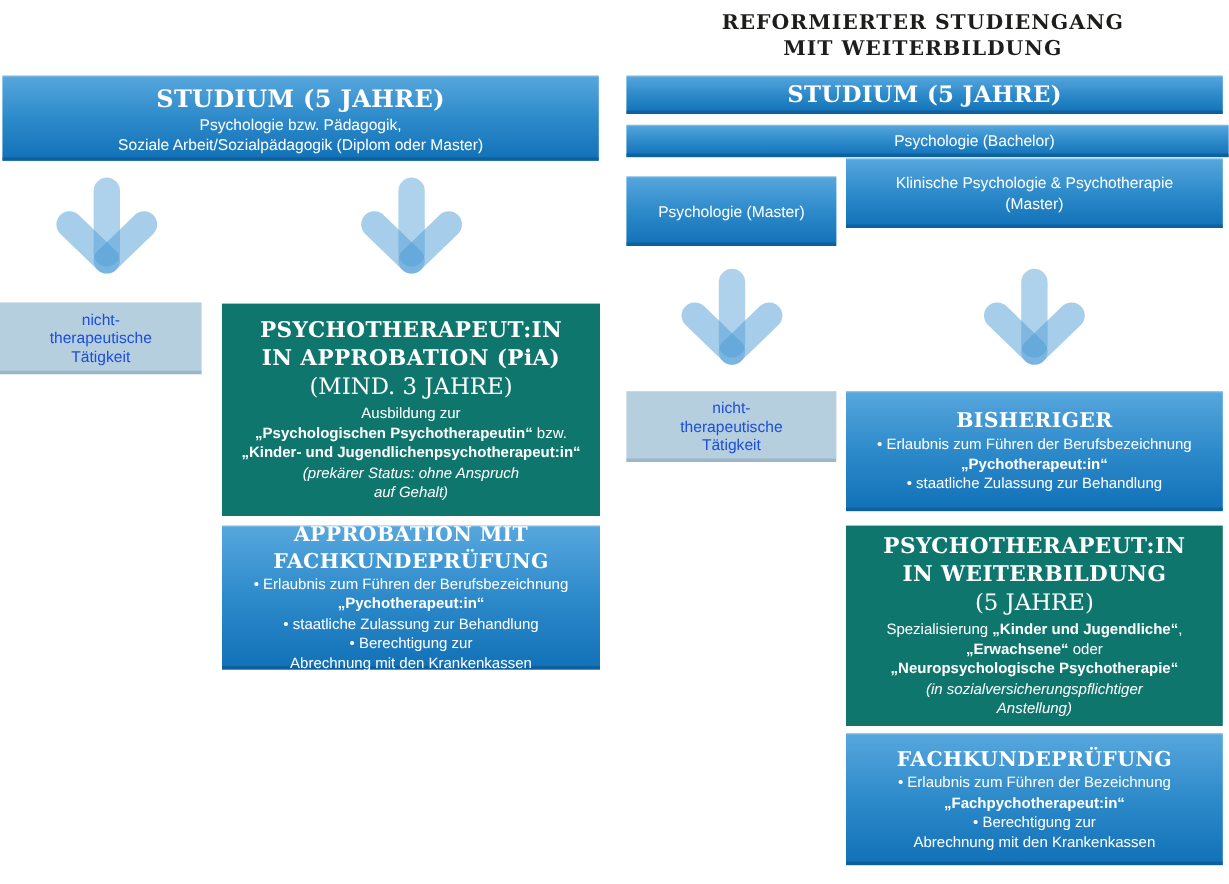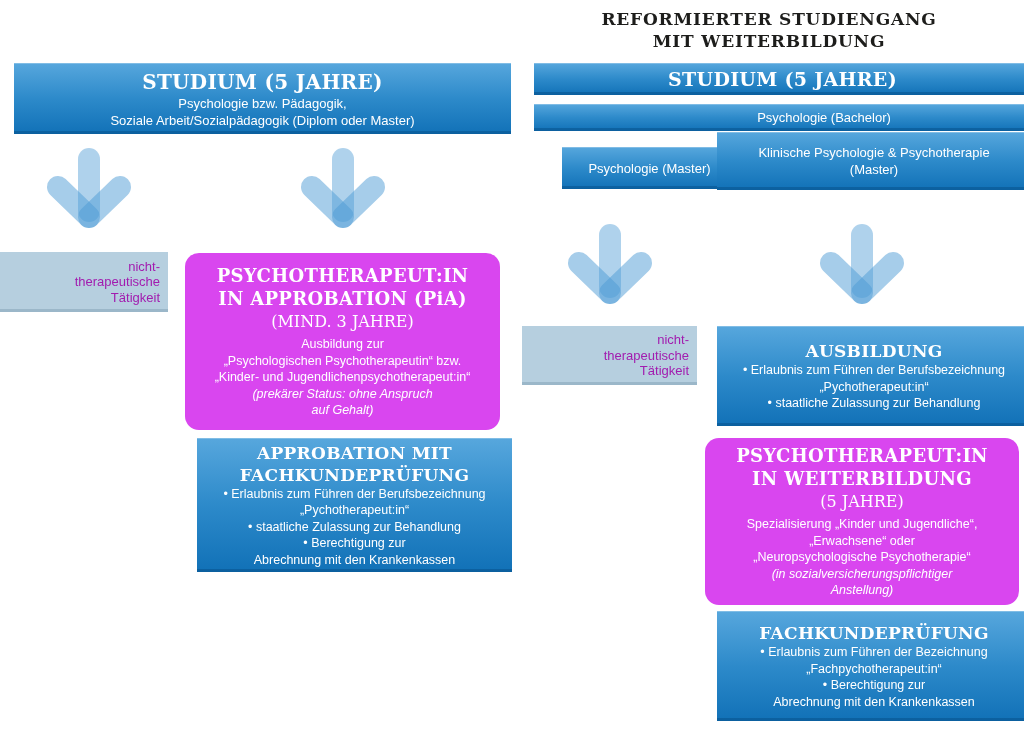--- a/index.html
+++ b/index.html
@@ -5,34 +5,34 @@
   html,body{margin:0;padding:0;background:#ffffff;}
   .canvas{position:relative;width:1024px;height:737px;background:#ffffff;overflow:hidden;
           font-family:"Liberation Sans","DejaVu Sans",sans-serif;}
 
   .hdr{position:absolute;text-align:center;font-family:"DejaVu Serif",serif;font-weight:bold;
        font-size:17px;letter-spacing:.8px;color:#1d1d1b;line-height:22px;}
 
   .box{position:absolute;box-sizing:border-box;display:flex;flex-direction:column;
        align-items:center;justify-content:center;text-align:center;color:#fff;padding:4px 8px;}
   .blue{background:linear-gradient(180deg,#57a7dd 0%,#2d8aca 50%,#1171b7 100%);
-        box-shadow:inset 0 -3px 0 rgba(8,82,141,.55), inset 0 1px 0 rgba(255,255,255,.25);margin-left:12px;}
-  .navy{background:#d946ef;border-radius:14px;}
-  .light{background:#b6cfdf;color:#a21caf;
-         box-shadow:inset 0 -3px 0 rgba(122,153,175,.45);align-items:flex-end;}
+        box-shadow:inset 0 -3px 0 rgba(8,82,141,.55), inset 0 1px 0 rgba(255,255,255,.25);}
+  .navy{background:#0f766e;}
+  .light{background:#b6cfdf;color:#1d4ed8;
+         box-shadow:inset 0 -3px 0 rgba(122,153,175,.45);}
 
   .slab{font-family:"DejaVu Serif",serif;font-weight:bold;letter-spacing:.3px;}
   .srf{font-family:"DejaVu Serif",serif;font-weight:normal;}
   .t20{font-size:20px;line-height:26px;}
   .t18{font-size:18px;line-height:23px;}
   .t17{font-size:17px;line-height:22px;}
-  .tp{font-size:16px;line-height:24px;margin-bottom:2px;}
+  .tp{font-size:19px;line-height:24px;margin-bottom:2px;}
   .s{font-size:12.5px;line-height:16.5px;text-align:right;}
   .m{font-size:13px;line-height:17px;}
-  .bb{font-weight:normal;}
+  .bb{font-weight:bold;}
   .it{font-style:italic;}
   .nl{font-size:13px;line-height:15.5px;}
   .arrow{position:absolute;}
 </style>
 </head>
 <body>
 
 <div class="canvas">
 
   <div class="hdr" style="left:519px;top:8px;width:500px;">
@@ -73,39 +73,39 @@
     <div class="srf tp">(MIND. 3 JAHRE)</div>
     <div class="s">Ausbildung zur</div>
     <div class="s">
       <span class="bb">„Psychologischen Psychotherapeutin“</span><span> bzw.</span>
     </div>
     <div class="s bb">„Kinder- und Jugendlichenpsychotherapeut:in“</div>
     <div class="s it">(prekärer Status: ohne Anspruch</div>
     <div class="s it">auf Gehalt)</div>
   </div>
 
-  <div class="box blue" style="left:185px;top:438px;width:315px;height:134px;">
+  <div class="box blue" style="left:185px;top:438px;width:315px;height:120px;">
     <div class="slab t17">APPROBATION MIT</div>
     <div class="slab t17">FACHKUNDEPRÜFUNG</div>
     <div class="s">• Erlaubnis zum Führen der Berufsbezeichnung</div>
     <div class="s bb">„Pychotherapeut:in“</div>
     <div class="s">• staatliche Zulassung zur Behandlung</div>
     <div class="s">• Berechtigung zur</div>
     <div class="s">Abrechnung mit den Krankenkassen</div>
   </div>
 
   <div class="box blue" style="left:522px;top:63px;width:497px;height:32px;">
     <div class="slab" style="font-size:19px;line-height:22px;">STUDIUM (5 JAHRE)</div>
   </div>
 
   <div class="box blue" style="left:522px;top:104px;width:580px;height:27px;">
     <div class="m">Psychologie (Bachelor)</div>
   </div>
 
-  <div class="box blue" style="left:550px;top:147px;width:175px;height:42px;">
+  <div class="box blue" style="left:522px;top:147px;width:175px;height:58px;">
     <div class="m">Psychologie (Master)</div>
   </div>
   <div class="box blue" style="left:705px;top:132px;width:314px;height:58px;">
     <div class="m">Klinische Psychologie &amp; Psychotherapie</div>
     <div class="m">(Master)</div>
   </div>
 
   <svg class="arrow" style="left:565px;top:223px;" width="90" height="92" viewBox="0 0 90 92">
     <g stroke="#4d9bd5" stroke-width="22" stroke-linecap="round" fill="none">
       <path d="M45 12 L45 64" opacity="0.45"></path>
@@ -121,21 +121,21 @@
     </g>
   </svg>
 
   <div class="box light" style="left:522px;top:326px;width:175px;height:59px;">
     <div class="nl">nicht-</div>
     <div class="nl">therapeutische</div>
     <div class="nl">Tätigkeit</div>
   </div>
 
   <div class="box blue" style="left:705px;top:326px;width:314px;height:100px;">
-    <div class="slab t17">AUSBILDUNG</div>
+    <div class="slab t17">BISHERIGER</div>
     <div class="s">• Erlaubnis zum Führen der Berufsbezeichnung</div>
     <div class="s bb">„Pychotherapeut:in“</div>
     <div class="s">• staatliche Zulassung zur Behandlung</div>
   </div>
 
   <div class="box navy" style="left:705px;top:438px;width:314px;height:167px;">
     <div class="slab t18">PSYCHOTHERAPEUT:IN</div>
     <div class="slab t18">IN WEITERBILDUNG</div>
     <div class="srf tp">(5 JAHRE)</div>
     <div class="s">

